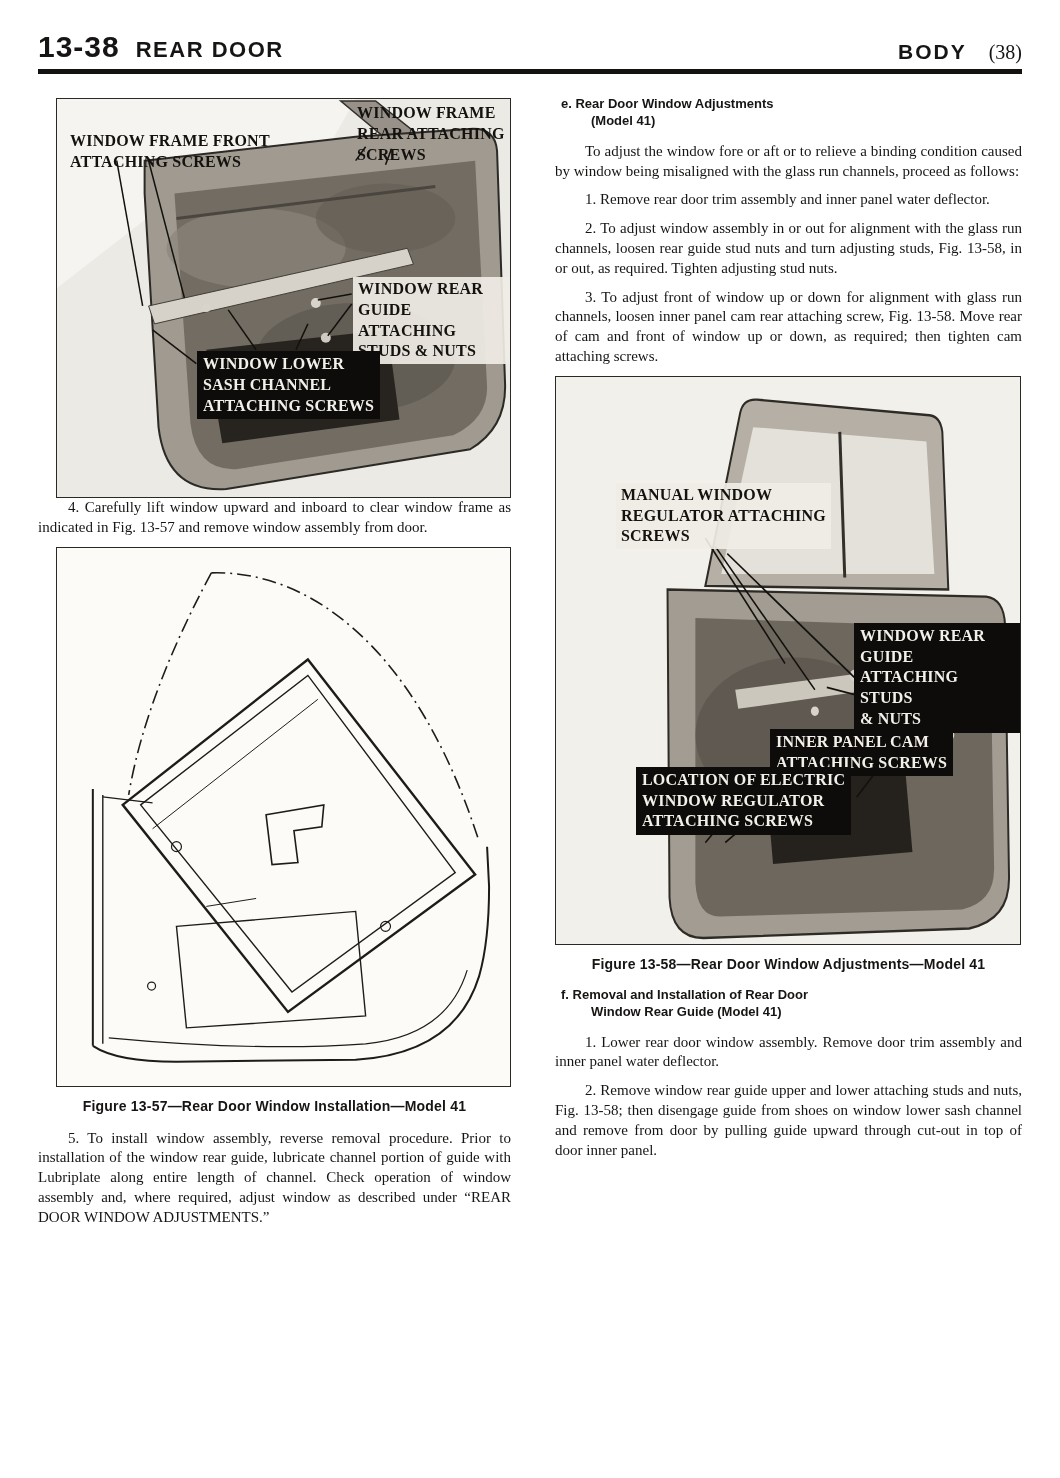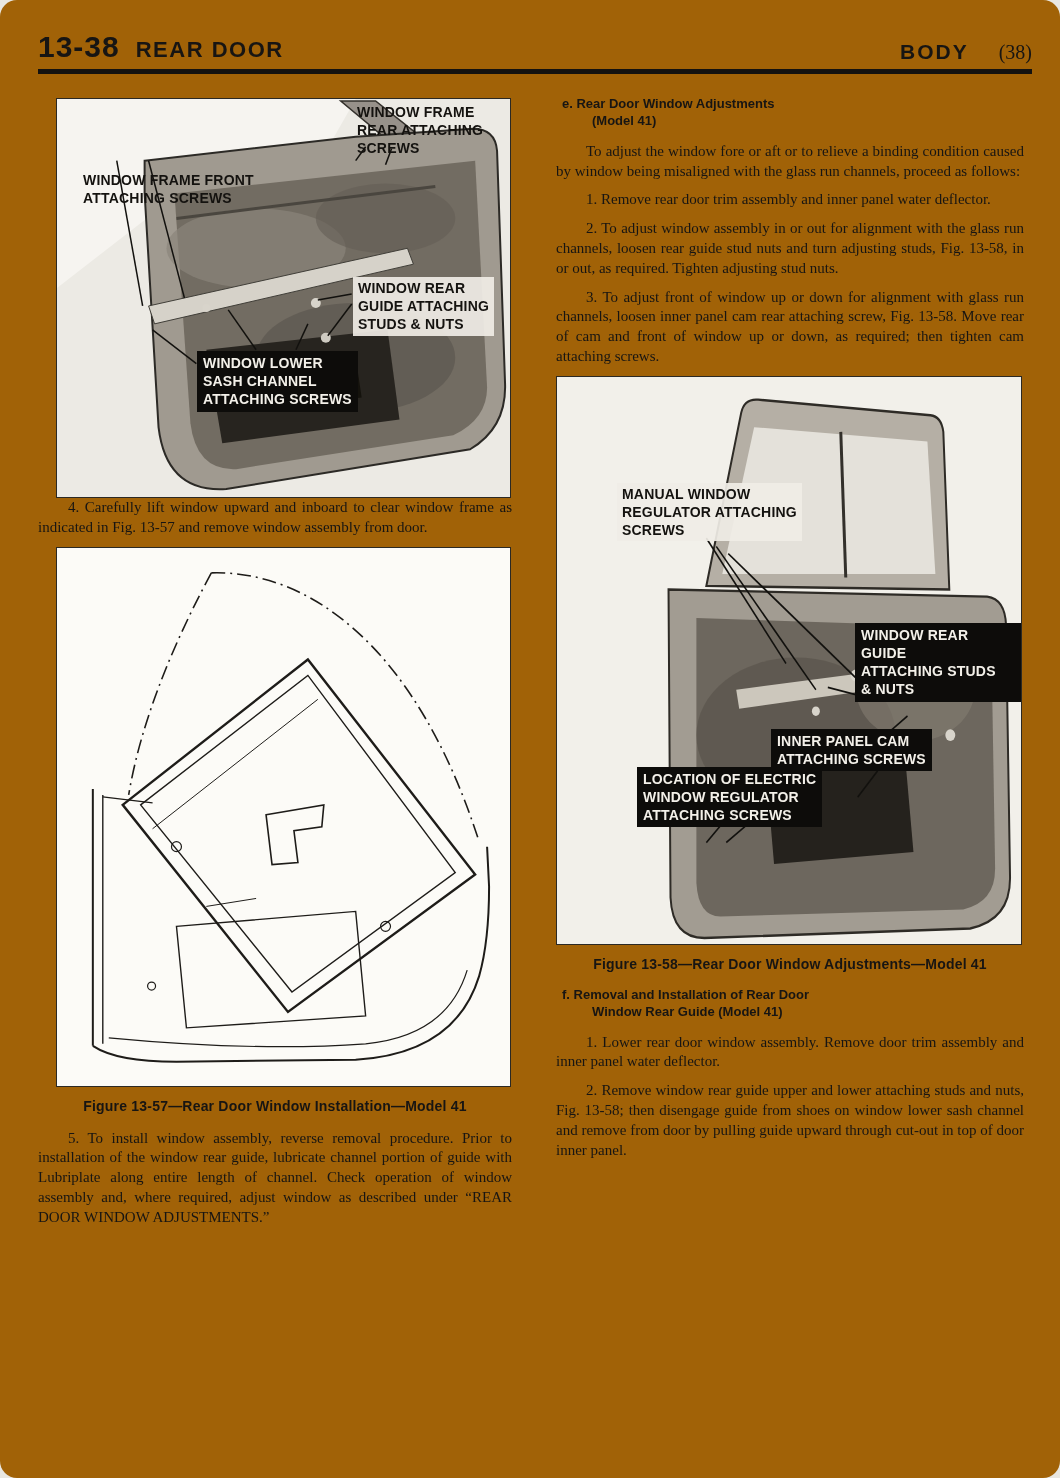--- a/index.html
+++ b/index.html
@@ -5,35 +5,34 @@
   * { margin:0; padding:0; box-sizing:border-box; }
   html, body { background:#e9e7e1; }
   body {
     width:1060px; height:1478px; overflow:hidden;
     font-family:"Liberation Serif", "DejaVu Serif", serif;
     color:#171513;
     position:relative;
   }
   .page {
     position:absolute; inset:0;
-    background:#a16207;
-    padding:30px 28px 24px 38px;
-    border-radius:17px;
+    background:#ffffff;
+    padding:30px 38px 24px 38px;
   }
 
   
   .page-header{
     display:flex; justify-content:space-between; align-items:flex-end;
     border-bottom:5px solid #141210; padding-bottom:5px;
   }
   .header-left{ display:flex; align-items:baseline; gap:16px;
     font-family:"Liberation Sans","DejaVu Sans",sans-serif; font-weight:bold; }
   .page-num{ font-size:30px; letter-spacing:1px; }
   .section-title{ font-size:22px; letter-spacing:1.5px; }
-  .header-right{ display:flex; align-items:center; gap:30px; }
+  .header-right{ display:flex; align-items:center; gap:22px; }
   .book-title{ font-family:"Liberation Sans","DejaVu Sans",sans-serif;
     font-weight:bold; font-size:21px; letter-spacing:2px; }
   .page-index{ font-size:20px; }
 
   
   .columns{ display:flex; gap:44px; margin-top:18px; }
   .col-left{ width:474px; }
   .col-right{ width:468px; }
 
   p.body{
@@ -58,22 +57,22 @@
   .fig57-frame{ width:455px; height:540px; margin:4px 0 0 18px;
     border:1.5px solid #2b2924; background:#fcfbf7; position:relative; }
   .fig58-frame{ width:466px; height:569px; margin-top:8px; }
   figcaption{
     font-family:"Liberation Sans","DejaVu Sans",sans-serif;
     font-weight:bold; font-size:14px; text-align:center;
     letter-spacing:.2px; margin:11px 0 15px;
   }
   .photo-label{
     position:absolute;
-    font-family:Liberation Sans, sans-serif;
-    font-size:14px; font-weight:bold; line-height:1.3;
+    font-family:Liberation Serif, serif;
+    font-size:16px; font-weight:bold; line-height:1.3;
     white-space:pre-line; color:#14120f; letter-spacing:.2px;
   }
   .photo-label.dark{ background:#0d0c0a; color:#f3f0e9; padding:3px 6px; }
   .photo-label.lightbox{ background:rgba(240,237,230,.92); padding:2px 5px; }
 </style>
 </head>
 <body>
 
 <div class="page">
 
@@ -115,21 +114,21 @@
               <path d="M92,62 L128,200"></path>
               <path d="M336,50 L330,66"></path>
               <path d="M310,48 L300,62"></path>
               <path d="M296,196 L262,202"></path>
               <path d="M296,206 L272,238"></path>
               <path d="M200,252 L172,212"></path>
               <path d="M240,252 L252,226"></path>
               <path d="M140,266 L96,232"></path>
             </g>
           </svg>
-          <div class="photo-label" style="left:26px; top:32px;margin-top:40px;">WINDOW FRAME FRONT
+          <div class="photo-label" style="left:13px; top:32px;">WINDOW FRAME FRONT
 ATTACHING SCREWS</div>
           <div class="photo-label" style="left:300px; top:4px;">WINDOW FRAME
 REAR ATTACHING
 SCREWS</div>
           <div class="photo-label lightbox" style="left:296px; top:178px;">WINDOW REAR
 GUIDE ATTACHING
 STUDS &amp; NUTS</div>
           <div class="photo-label dark" style="left:140px; top:252px;">WINDOW LOWER
 SASH CHANNEL
 ATTACHING SCREWS</div>

